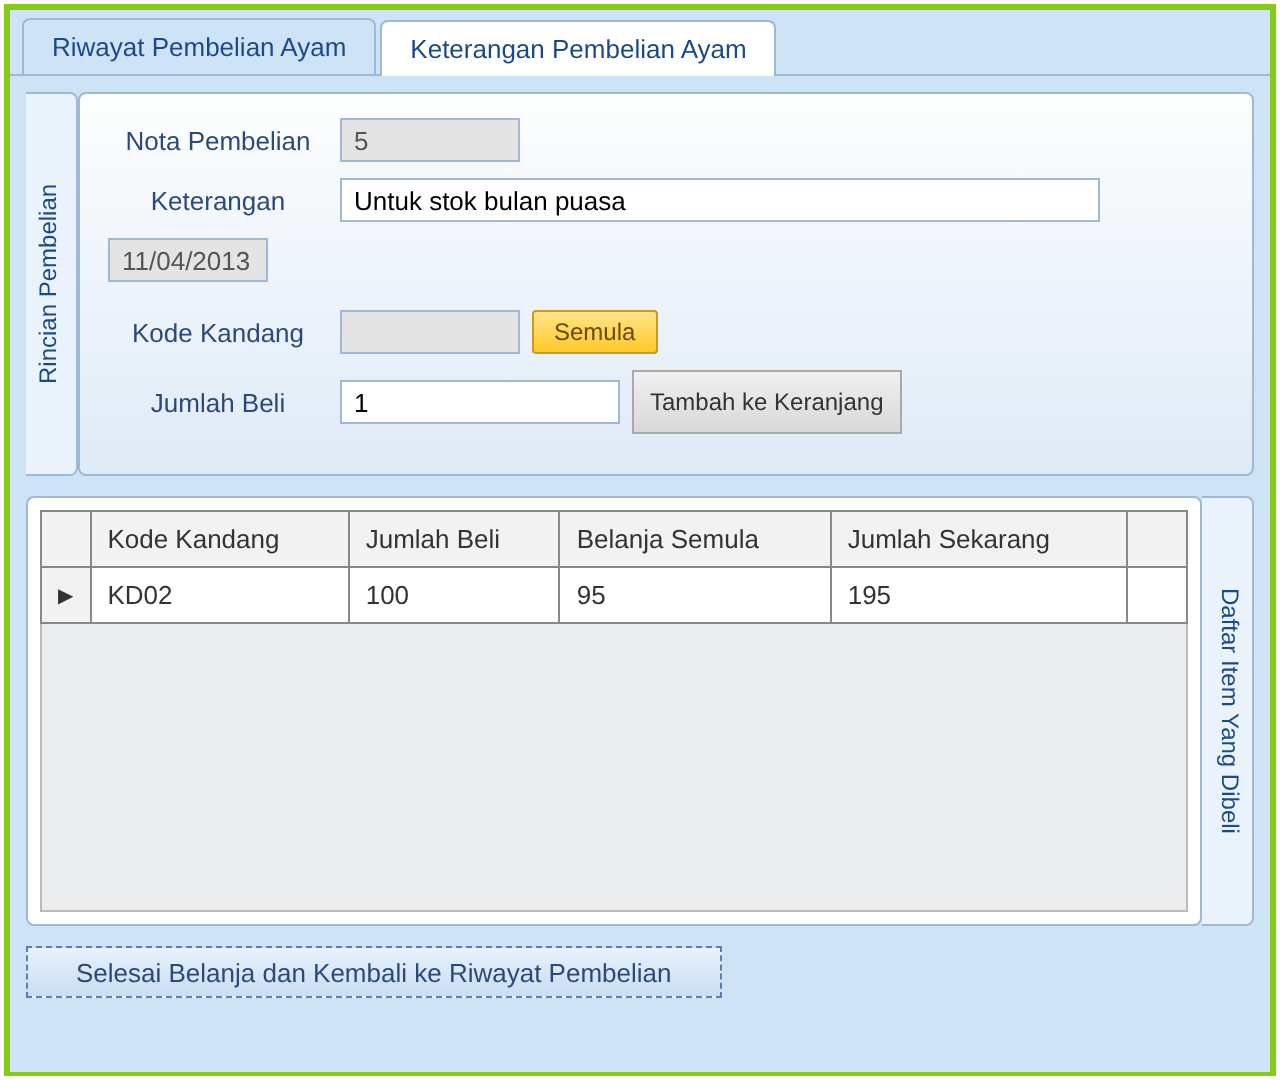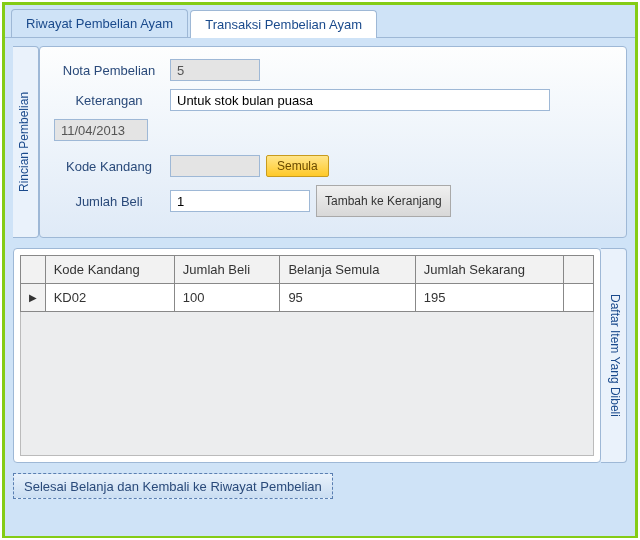--- a/index.html
+++ b/index.html
@@ -107,21 +107,21 @@
     padding: 2px 6px;
     font-size: 13px;
     background: #fff;
   }
   input.disabled {
     background: #e4e4e4;
     color: #555;
   }
   .in-nota { width: 90px; }
   .in-ket  { width: 380px; }
-  .in-tgl  { width: 94px; }
+  .in-tgl  { width: 80px; }
   .in-kk   { width: 90px; }
   .in-jb   { width: 140px; }
   .btn-telusur {
     height: 22px;
     background: linear-gradient(#ffe58a, #ffc928);
     border: 1px solid #c89b1e;
     border-radius: 2px;
     padding: 0 10px;
     font-size: 12px;
     color: #6a4a00;
@@ -174,34 +174,34 @@
   .grid-fill {
     flex: 1;
     background: #ecedee;
     border: 1px solid #bbb;
     border-top: none;
   }
   .btn-finish {
     height: 26px;
     background: linear-gradient(#e8f1fb, #c9ddf2);
     border: 1px dashed #5a7fb2;
-    padding: 0 10px;
+    padding: 0 24px;
     font-size: 13px;
     color: #2a4a7a;
     cursor: pointer;
   }
   .spacer { height: 6px; }
 </style>
 </head>
 <body>
 
 <div class="window">
   <div class="tab-bar">
     <div class="tab">Riwayat Pembelian Ayam</div>
-    <div class="tab active">Transaksi Pembelian Ayam</div>
+    <div class="tab active">Keterangan Pembelian Ayam</div>
   </div>
 
   <div class="content">
 
     
     <div class="panel-top">
       <div class="v-tab-left">Rincian Pembelian</div>
       <div class="panel-body">
 
         <div class="form-row">

